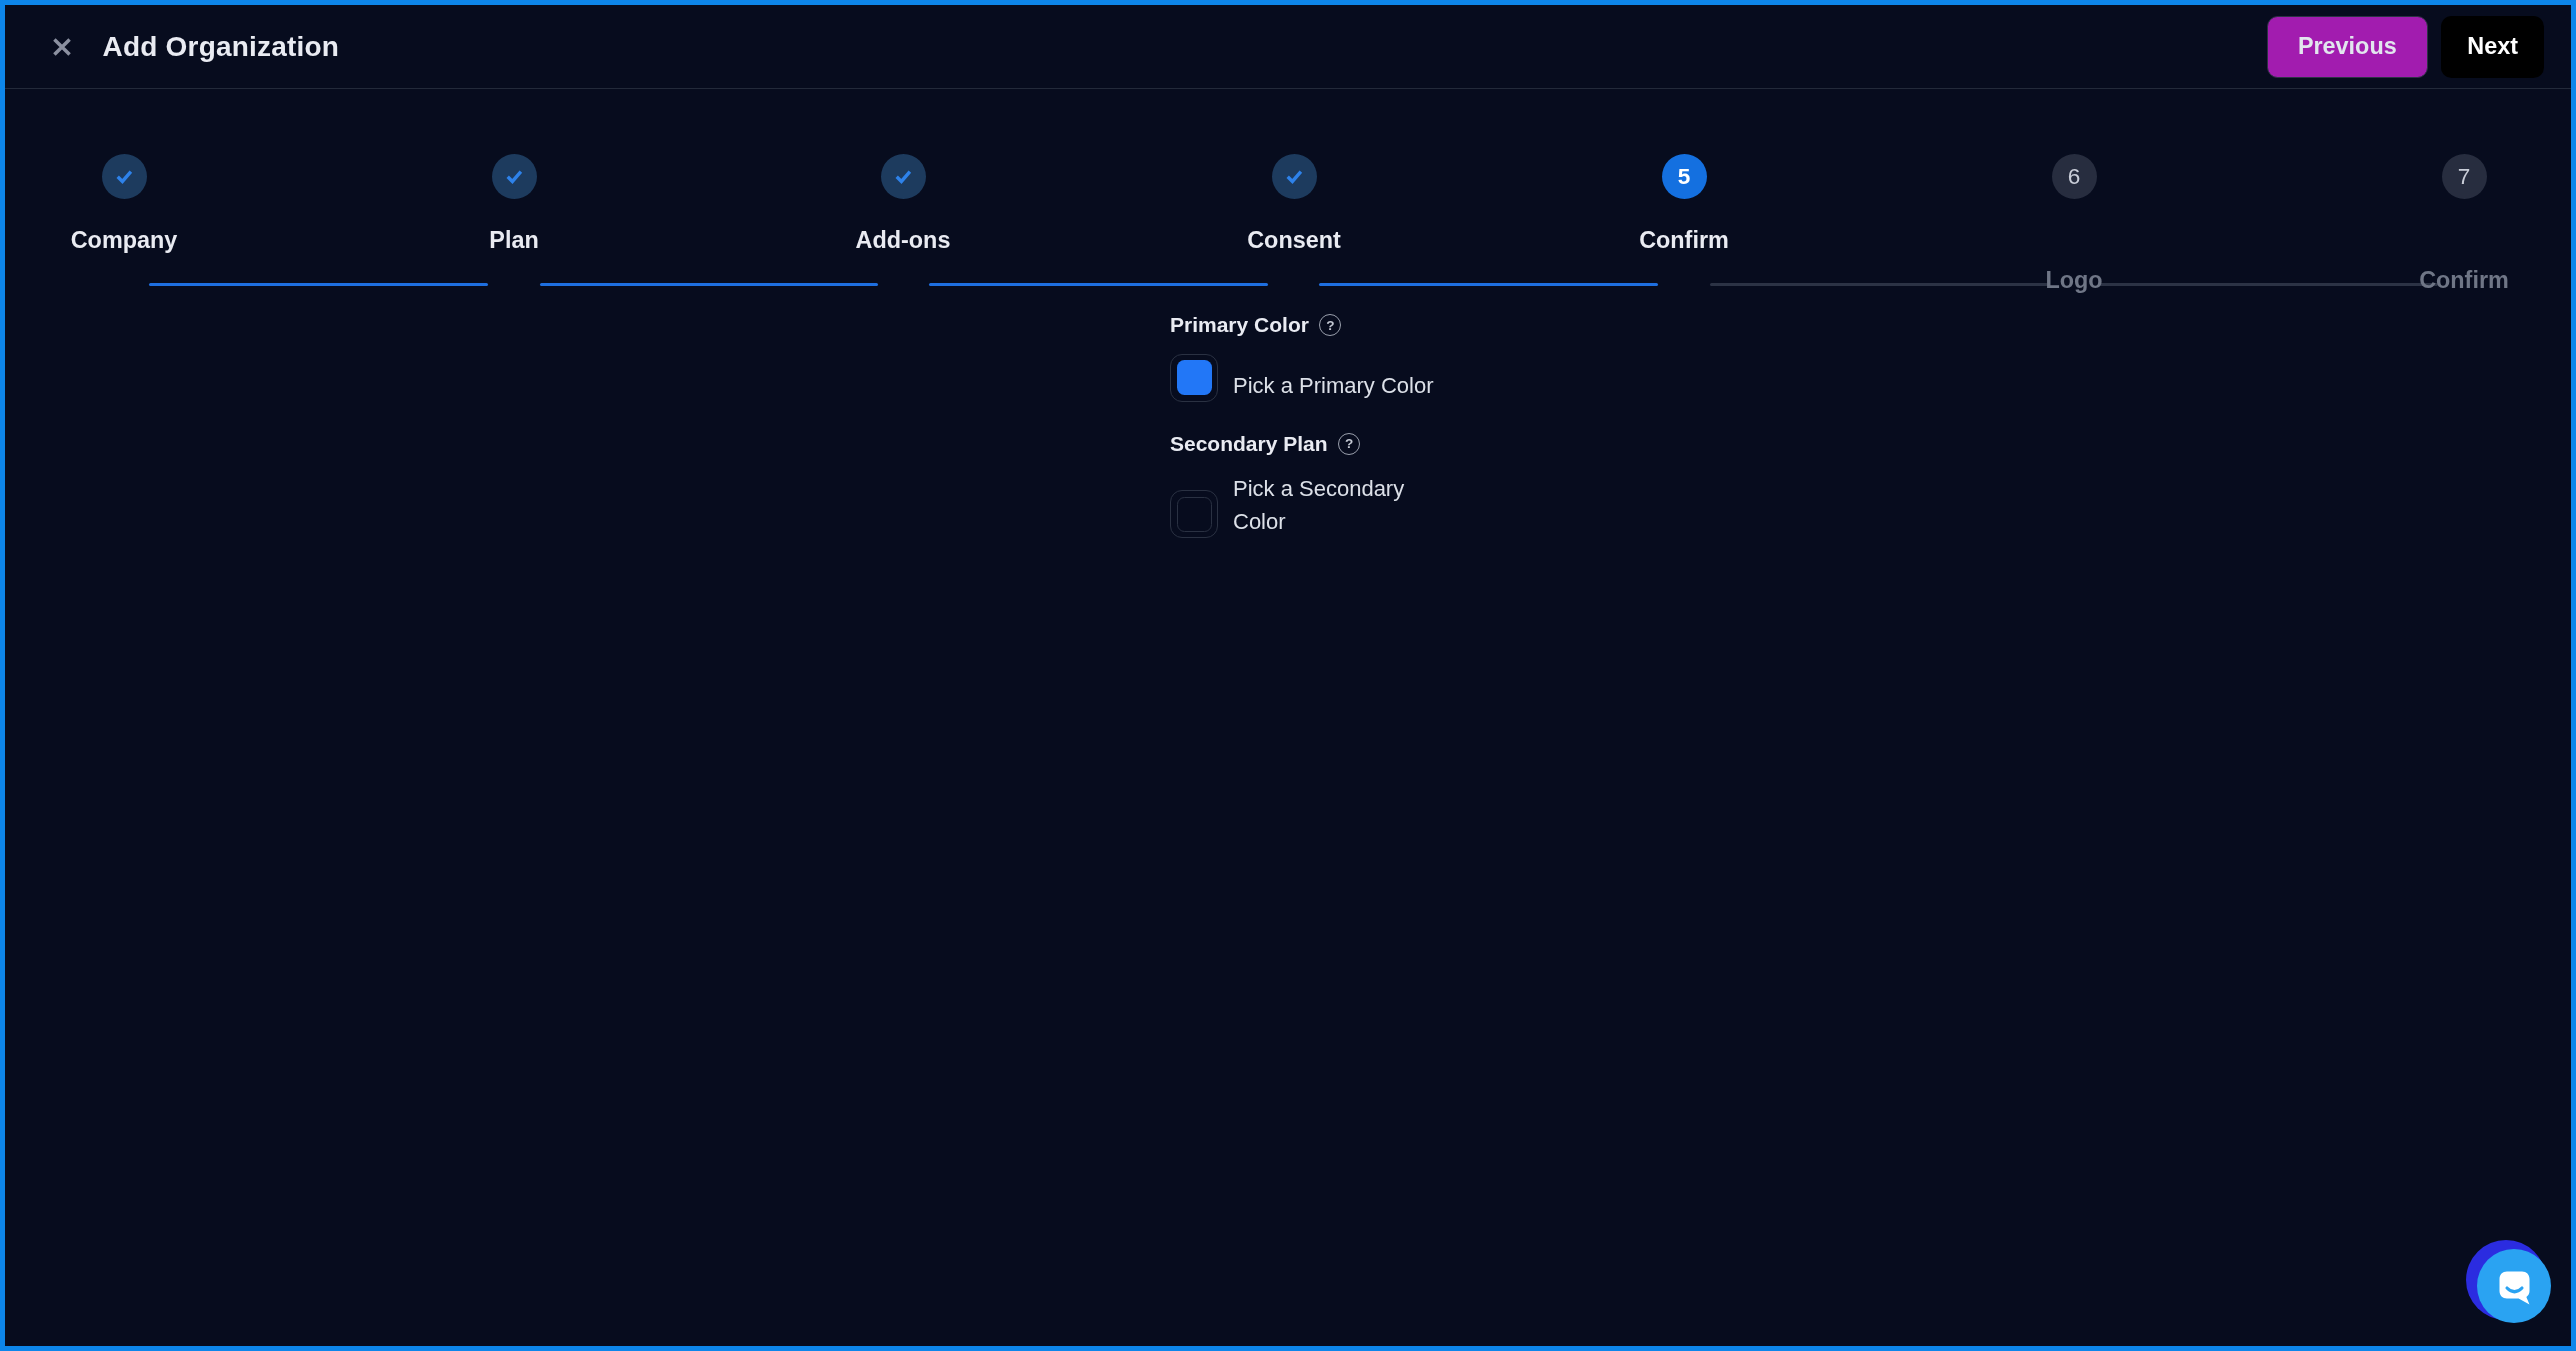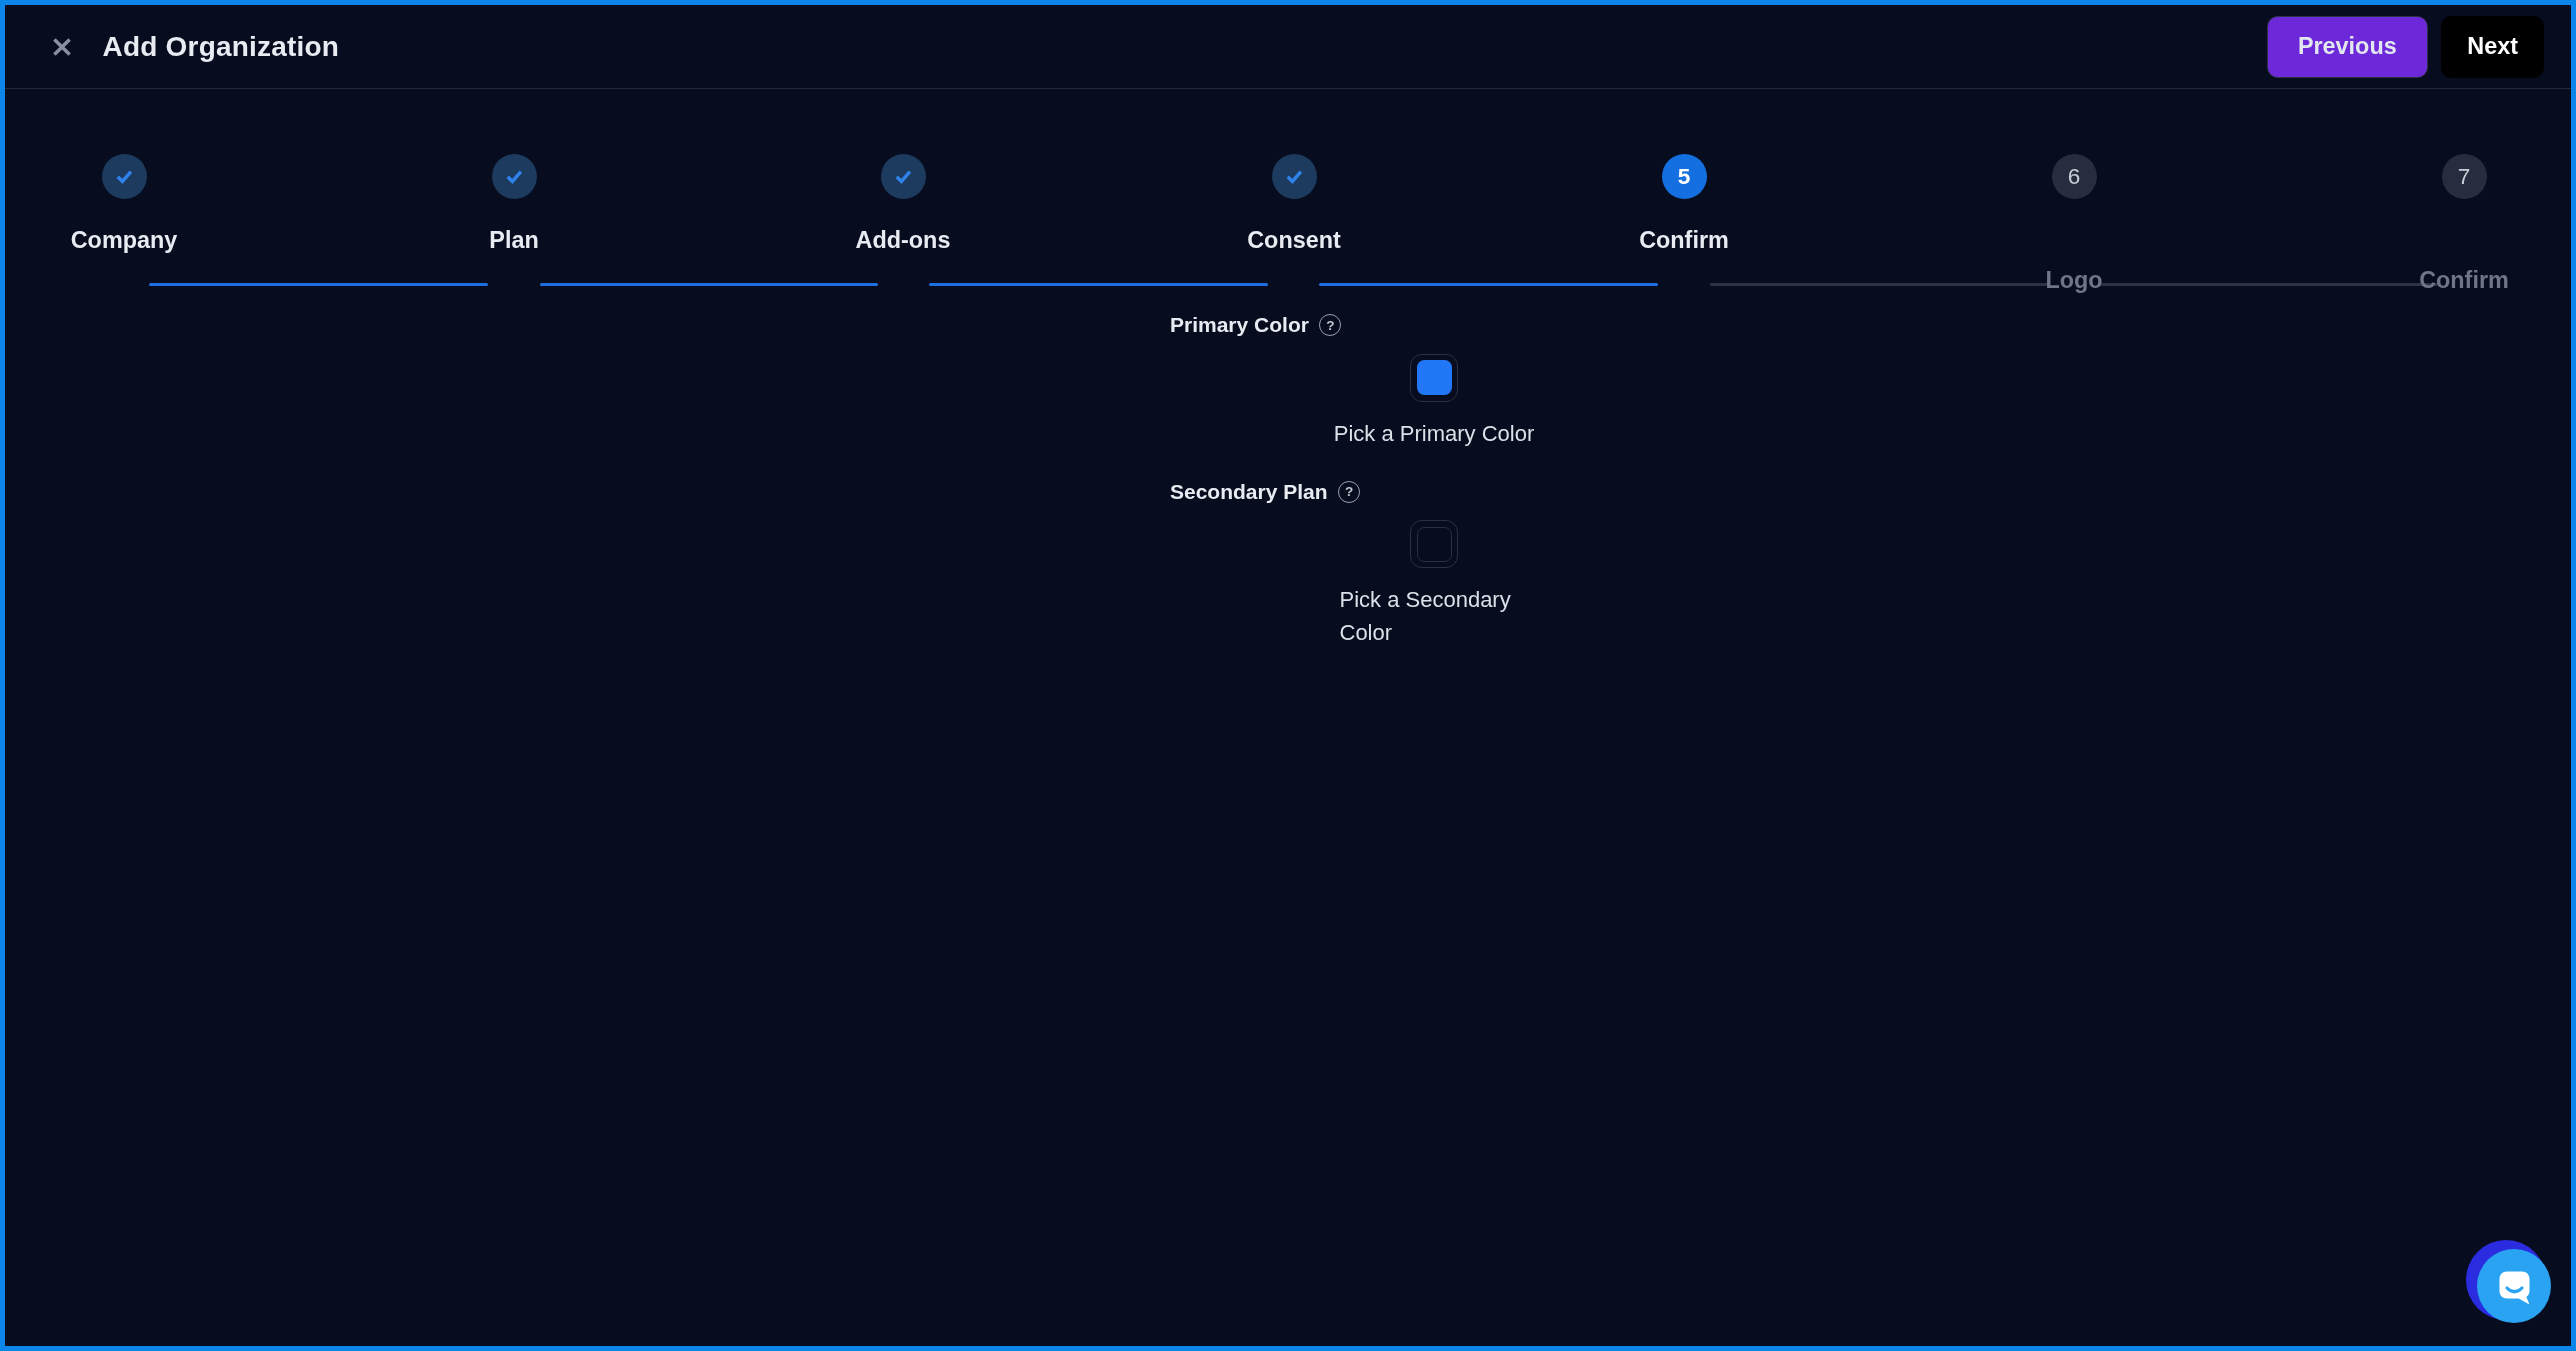--- a/index.html
+++ b/index.html
@@ -36,21 +36,21 @@
   .header-actions { margin-left:auto; display:flex; gap:13.6px; }
   .btn {
     height:62px; border-radius:10.6px;
     font-family:"Liberation Sans", sans-serif;
     font-size:23.4px; font-weight:600;
     display:flex; align-items:center; justify-content:center;
     cursor:pointer;
   }
   .btn-secondary {
     padding:0 30px;
-    background:#6d28d9; color:#e2e6ee;
+    background:#a21caf; color:#e2e6ee;
     border:1.5px solid #2c3344;
   }
   .btn-primary {
     padding:0 26px;
     background:#000000; color:#ffffff; border:none;
   }
 
   
   .stepper { position:absolute; left:0; top:107px; right:0; height:174px; }
   .connector { position:absolute; top:171px; height:3px; border-radius:1.5px; }
@@ -76,21 +76,21 @@
 
   
   .form-area { position:absolute; left:1145px; top:308px; width:528px;margin-left:20px; }
   .field-label-row { display:flex; align-items:center; gap:10.6px; margin-bottom:16.6px; }
   .field-label { font-size:21px; font-weight:700; color:#e9ebf2; }
   .help-icon {
     width:22px; height:22px; border:1.5px solid #9aa0ad; border-radius:50%;
     display:inline-flex; align-items:center; justify-content:center;
     font-size:13.6px; font-weight:700; color:#c3c8d3; cursor:pointer;
   }
-  .picker-row { display:flex; align-items:center; gap:15px; margin-bottom:30px;flex-direction:column; }
+  .picker-row { display:flex; align-items:flex-end; gap:15px; margin-bottom:30px; }
   .swatch-outer {
     width:48px; height:48px; flex:0 0 48px;
     border:1.5px solid #2a3142; border-radius:12px;
     display:flex; align-items:center; justify-content:center;
     background:transparent; cursor:pointer;
   }
   .swatch-inner { width:35px; height:35px; border-radius:7.5px; }
   .swatch-inner.empty { background:transparent; border:1.5px solid #2a3142; }
   .picker-text { font-size:22px; color:#dce0e8; line-height:33px; }
   .picker-text.narrow { max-width:189px; }

